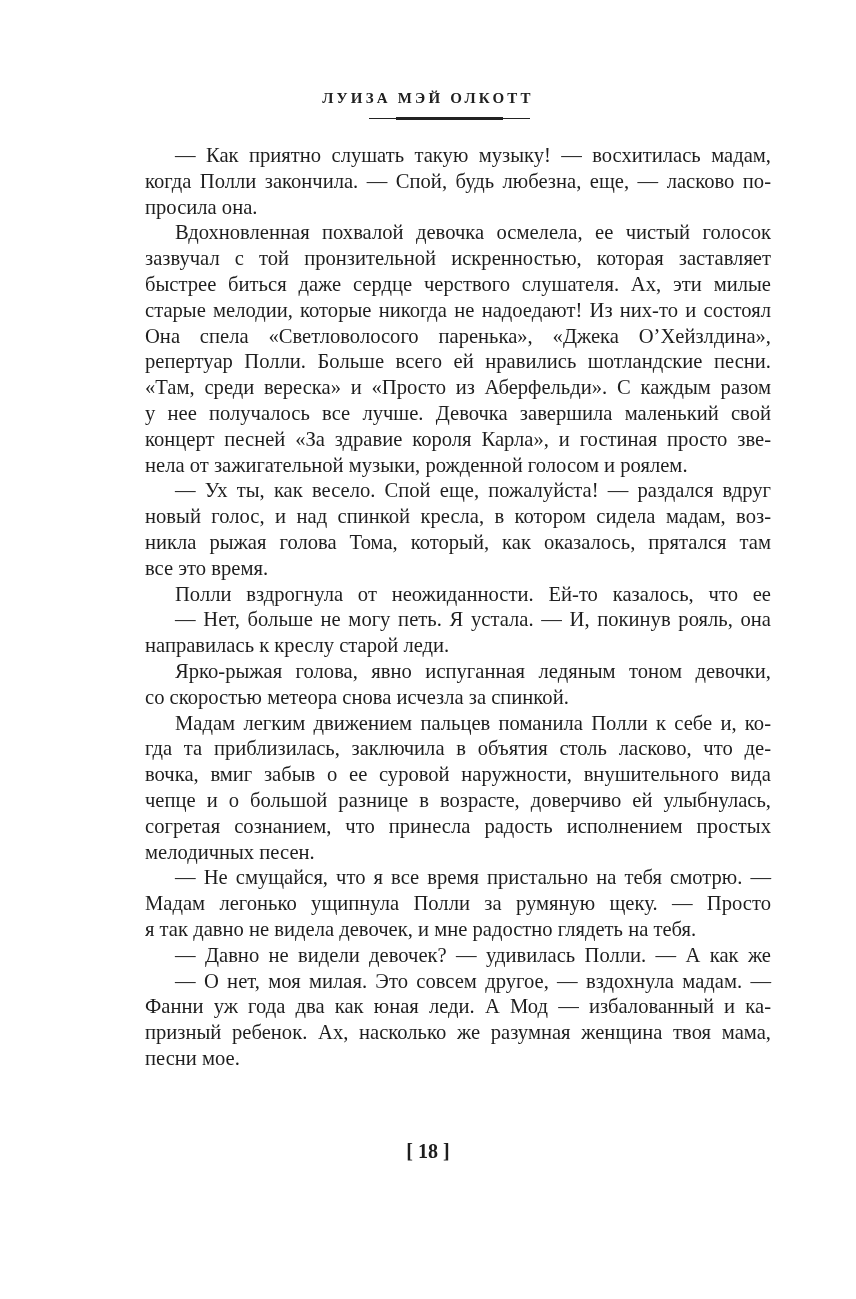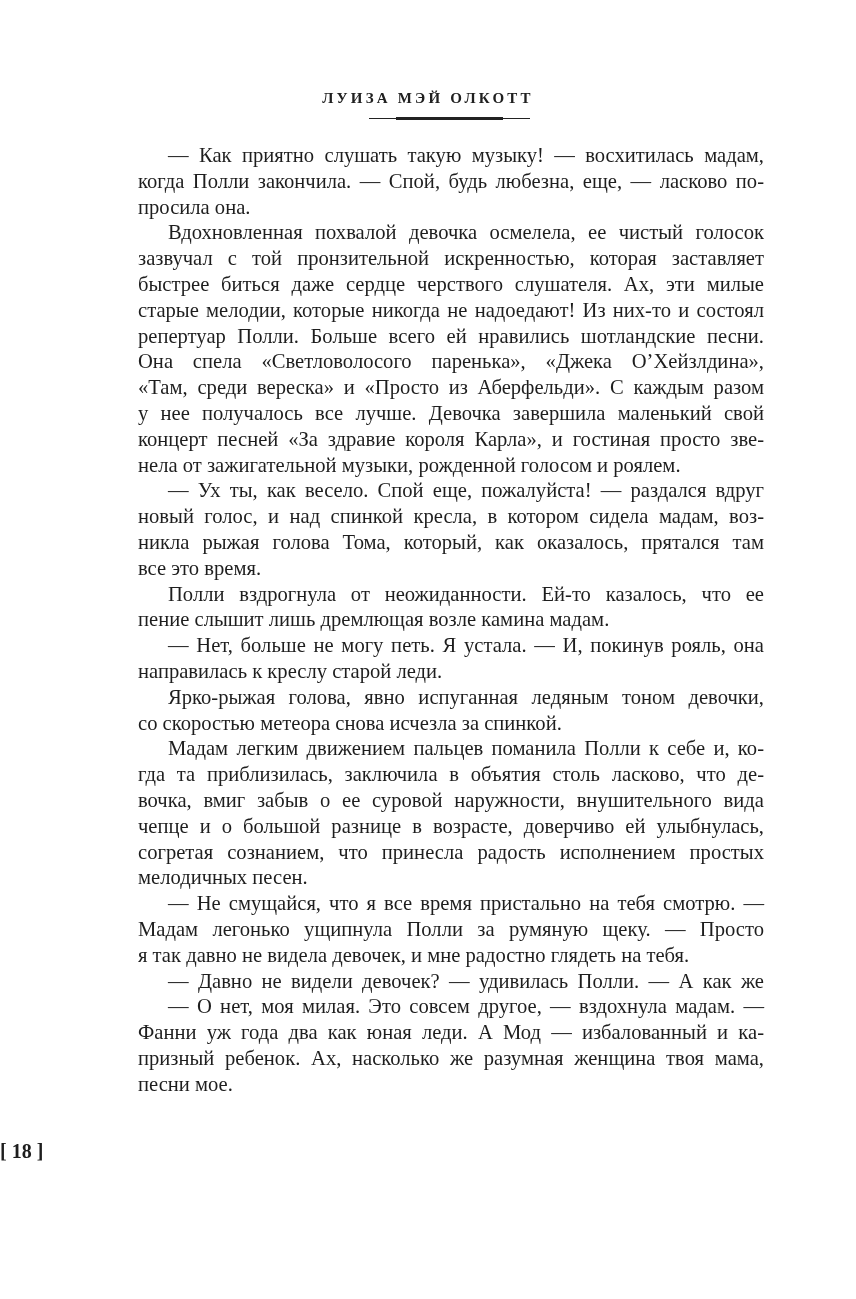--- a/index.html
+++ b/index.html
@@ -7,61 +7,60 @@
   .page { position: absolute; left: 0; top: 0; width: 856px; height: 978px; background: #ffffff; color: #1e1e1e; }
   .running-head {
     position: absolute; left: 0; top: 90px; width: 856px; text-align: center;
     font-family: "Liberation Serif", "DejaVu Serif", serif;
     font-size: 15px; font-weight: bold; letter-spacing: 3.2px; color: #202020;
   }
   .rule { position: absolute; top: 117px; height: 1px; background: #222; }
   .rule-thin { left: 369px; width: 161px; top: 118px; height: 1px; }
   .rule-thick { left: 396px; width: 107px; top: 117px; height: 3px; }
   .body-text {
-    position: absolute; left: 138px; top: 143px; width: 626px;
+    position: absolute; left: 145px; top: 143px; width: 626px;
     font-family: "Liberation Serif", "DejaVu Serif", serif;
     font-size: 20.6px; line-height: 25.8px; color: #1e1e1e;
   }
   .line { display: block; white-space: nowrap; text-align: justify; text-align-last: justify; height: 25.8px; }
   .line.last { text-align-last: left; }
   .line.indent { padding-left: 30px; }
   .folio {
-    position: absolute; left: 0; top: 1140px; width: 856px; text-align: left;
+    position: absolute; left: 0; top: 1140px; width: 856px; text-align: center;
     font-family: "Liberation Serif", "DejaVu Serif", serif;
     font-size: 20px; font-weight: bold; color: #1e1e1e;
   }
 </style>
 </head>
 <body>
 
 <div class="page">
   <div class="running-head">ЛУИЗА МЭЙ ОЛКОТТ</div>
   <div class="rule rule-thin"></div>
   <div class="rule rule-thick"></div>
 
   <div class="body-text" id="body-text">
       <span class="line indent">— Как приятно слушать такую музыку! — восхитилась мадам,</span>
       <span class="line">когда Полли закончила. — Спой, будь любезна, еще, — ласково по-</span>
       <span class="line last">просила она.</span>
       <span class="line indent">Вдохновленная похвалой девочка осмелела, ее чистый голосок</span>
       <span class="line">зазвучал с той пронзительной искренностью, которая заставляет</span>
       <span class="line">быстрее биться даже сердце черствого слушателя. Ах, эти милые</span>
       <span class="line">старые мелодии, которые никогда не надоедают! Из них-то и состоял</span>
+      <span class="line">Она спела «Светловолосого паренька», «Джека О’Хейзлдина»,</span>
       <span class="line">репертуар Полли. Больше всего ей нравились шотландские песни.</span>
-      <span class="line">Она спела «Светловолосого паренька», «Джека О’Хейзлдина»,</span>
       <span class="line">«Там, среди вереска» и «Просто из Аберфельди». С каждым разом</span>
       <span class="line">у нее получалось все лучше. Девочка завершила маленький свой</span>
       <span class="line">концерт песней «За здравие короля Карла», и гостиная просто зве-</span>
       <span class="line last">нела от зажигательной музыки, рожденной голосом и роялем.</span>
       <span class="line indent">— Ух ты, как весело. Спой еще, пожалуйста! — раздался вдруг</span>
       <span class="line">новый голос, и над спинкой кресла, в котором сидела мадам, воз-</span>
       <span class="line">никла рыжая голова Тома, который, как оказалось, прятался там</span>
       <span class="line last">все это время.</span>
       <span class="line indent">Полли вздрогнула от неожиданности. Ей-то казалось, что ее</span>
-      <span class="line last">пение слышит лишь дремлющая возле камина мадам.</span>
       <span class="line indent">— Нет, больше не могу петь. Я устала. — И, покинув рояль, она</span>
       <span class="line last">направилась к креслу старой леди.</span>
       <span class="line indent">Ярко-рыжая голова, явно испуганная ледяным тоном девочки,</span>
       <span class="line last">со скоростью метеора снова исчезла за спинкой.</span>
       <span class="line indent">Мадам легким движением пальцев поманила Полли к себе и, ко-</span>
       <span class="line">гда та приблизилась, заключила в объятия столь ласково, что де-</span>
       <span class="line">вочка, вмиг забыв о ее суровой наружности, внушительного вида</span>
       <span class="line">чепце и о большой разнице в возрасте, доверчиво ей улыбнулась,</span>
       <span class="line">согретая сознанием, что принесла радость исполнением простых</span>
       <span class="line last">мелодичных песен.</span>

